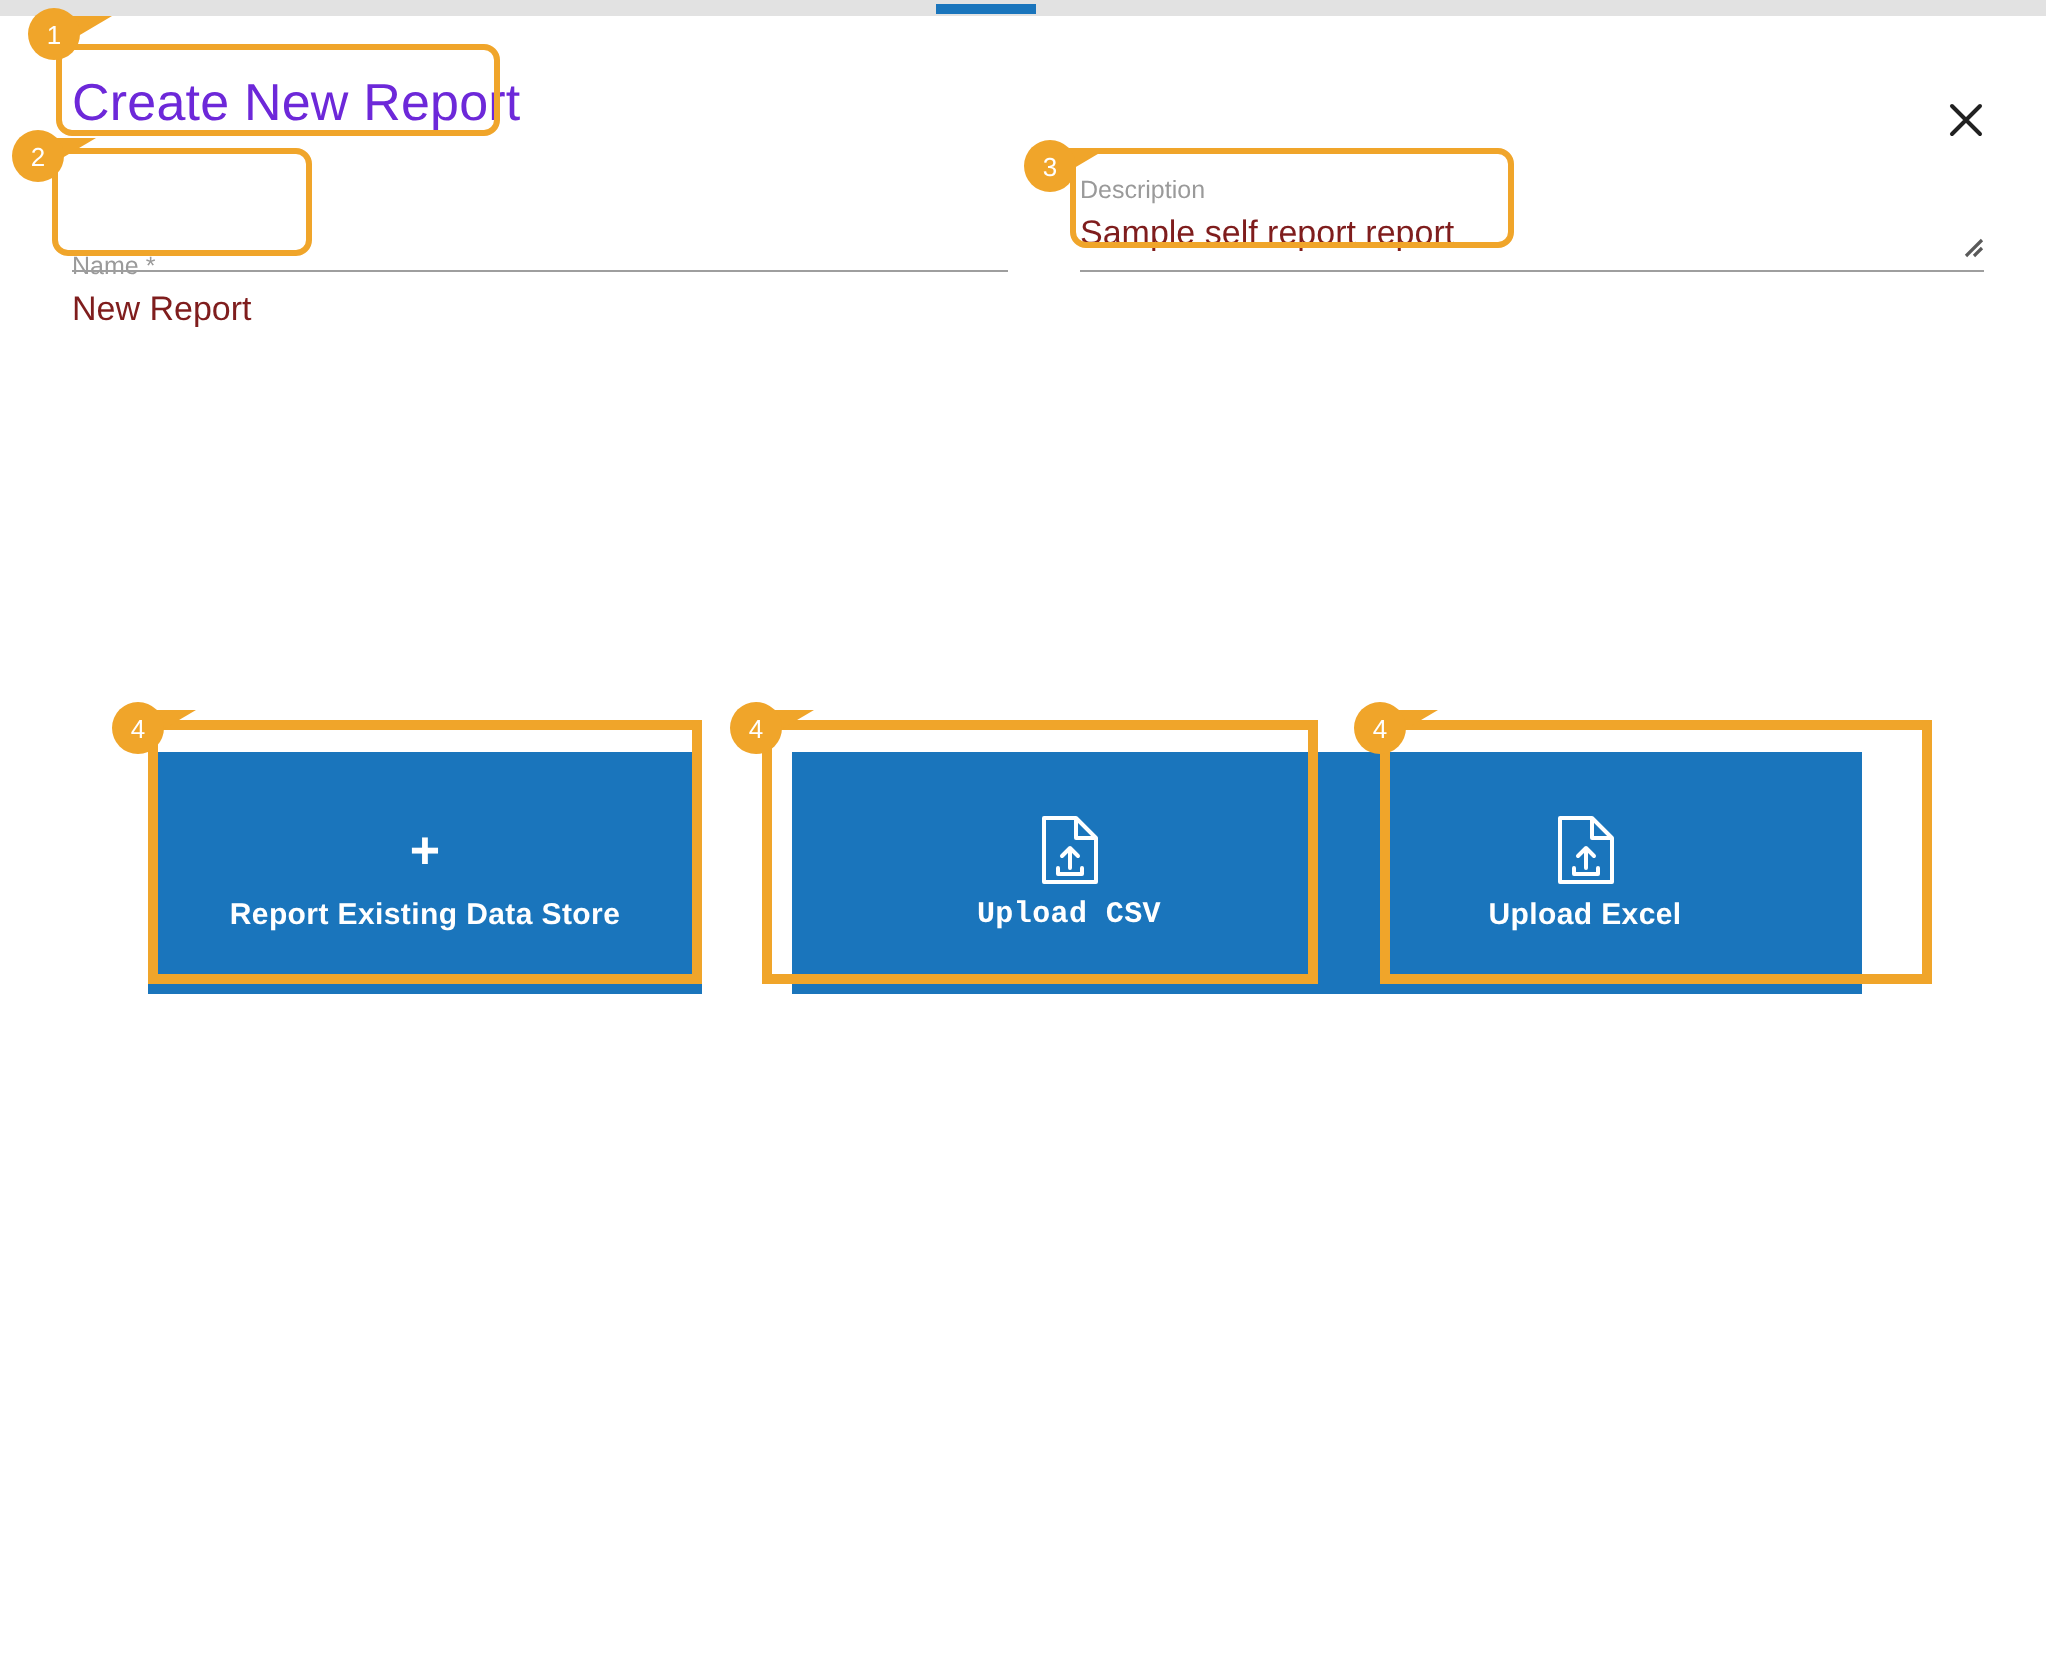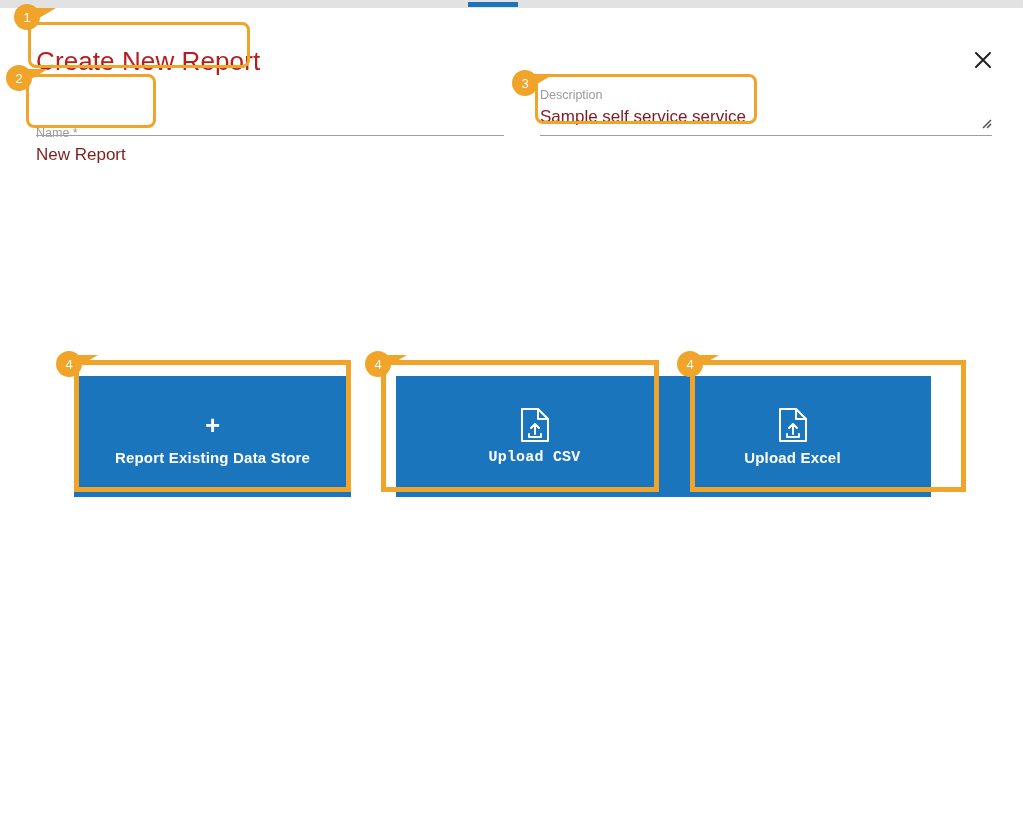--- a/index.html
+++ b/index.html
@@ -57,25 +57,24 @@
     padding: 0;
   }
   .close-btn svg { display: block; }
 
   
   .dialog-title {
     position: absolute;
     left: 36px;
     top: 28px;
     font-size: 26px;
-    color: #b91c1c;
+    color: #6d28d9;
     font-weight: 400;
     letter-spacing: 0.1px;
     white-space: nowrap;
-    margin-top: 10px;
   }
 
   
   .field {
     position: absolute;
   }
   .field-label {
     font-size: 12.5px;
     color: #9a9a9a;
     line-height: 14px;
@@ -234,21 +233,21 @@
   <div class="dialog-title">Create New Report</div>
 
   <div class="field field-name">
     <div class="field-label">Name *</div>
     <div class="field-value">New Report</div>
   </div>
   <div class="field-underline underline-name"></div>
 
   <div class="field field-desc">
     <div class="field-label">Description</div>
-    <div class="field-value">Sample self service service</div>
+    <div class="field-value">Sample self report report</div>
   </div>
   <div class="field-underline underline-desc"></div>
 
   <div class="resize-grip">
     <svg width="14" height="14" viewBox="0 0 14 14" aria-hidden="true">
       <path d="M13 5 L5 13 M13 9 L9 13" stroke="#5a5a5a" stroke-width="1.6" fill="none"></path>
     </svg>
   </div>
 
   <div class="tiles">

